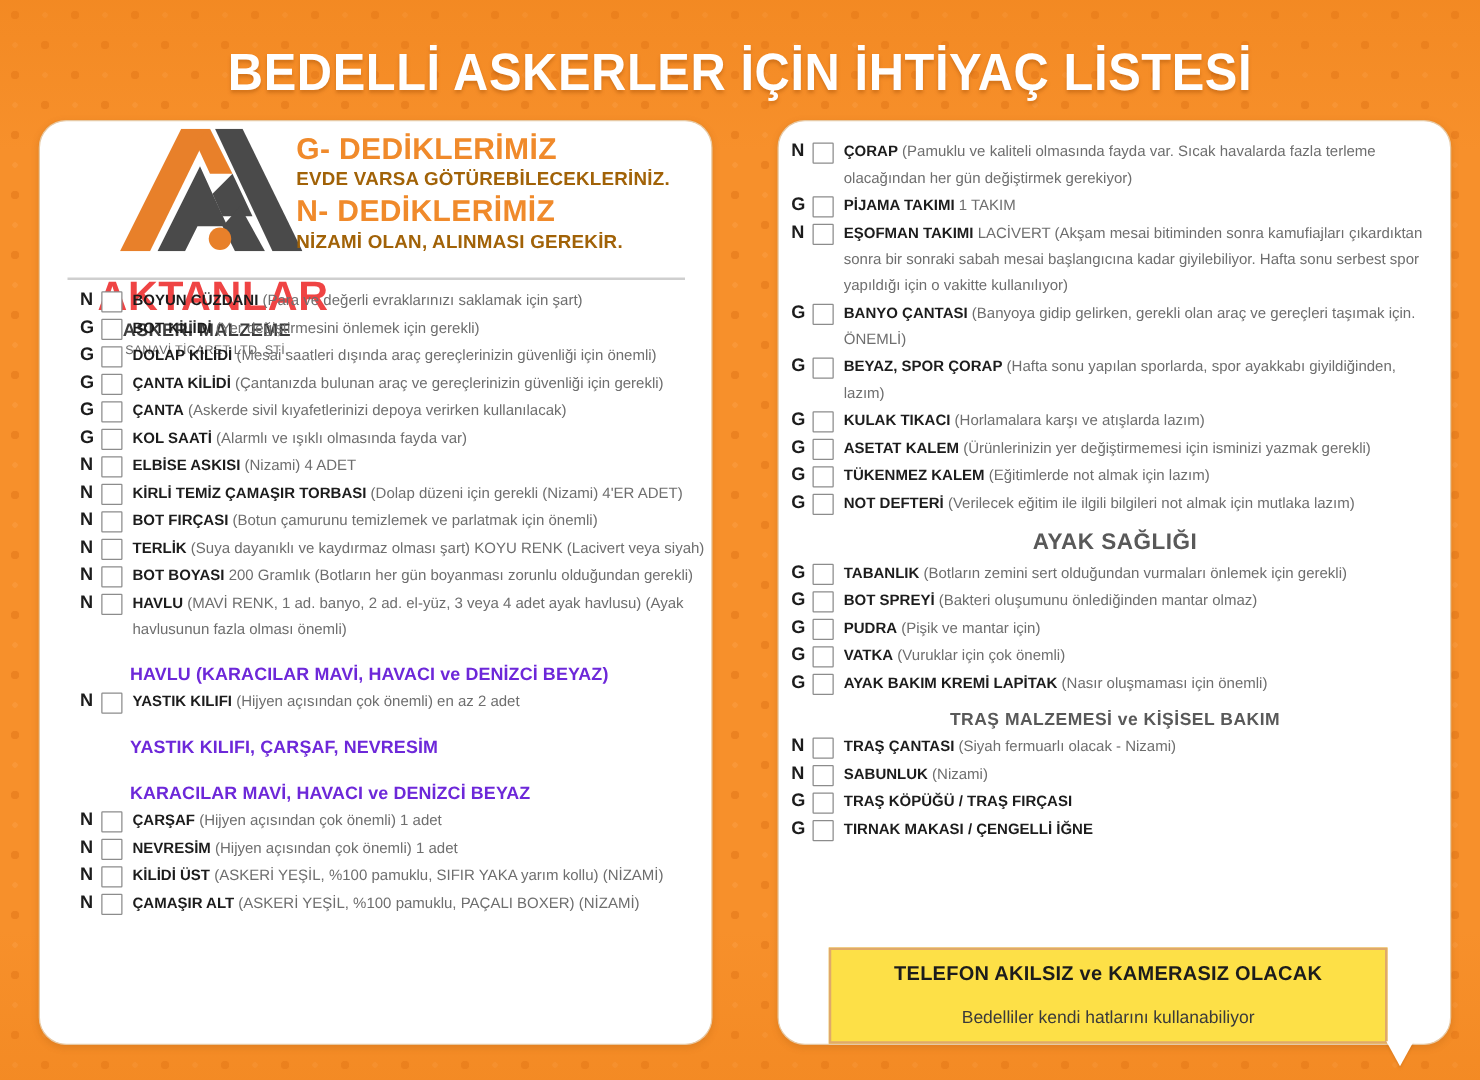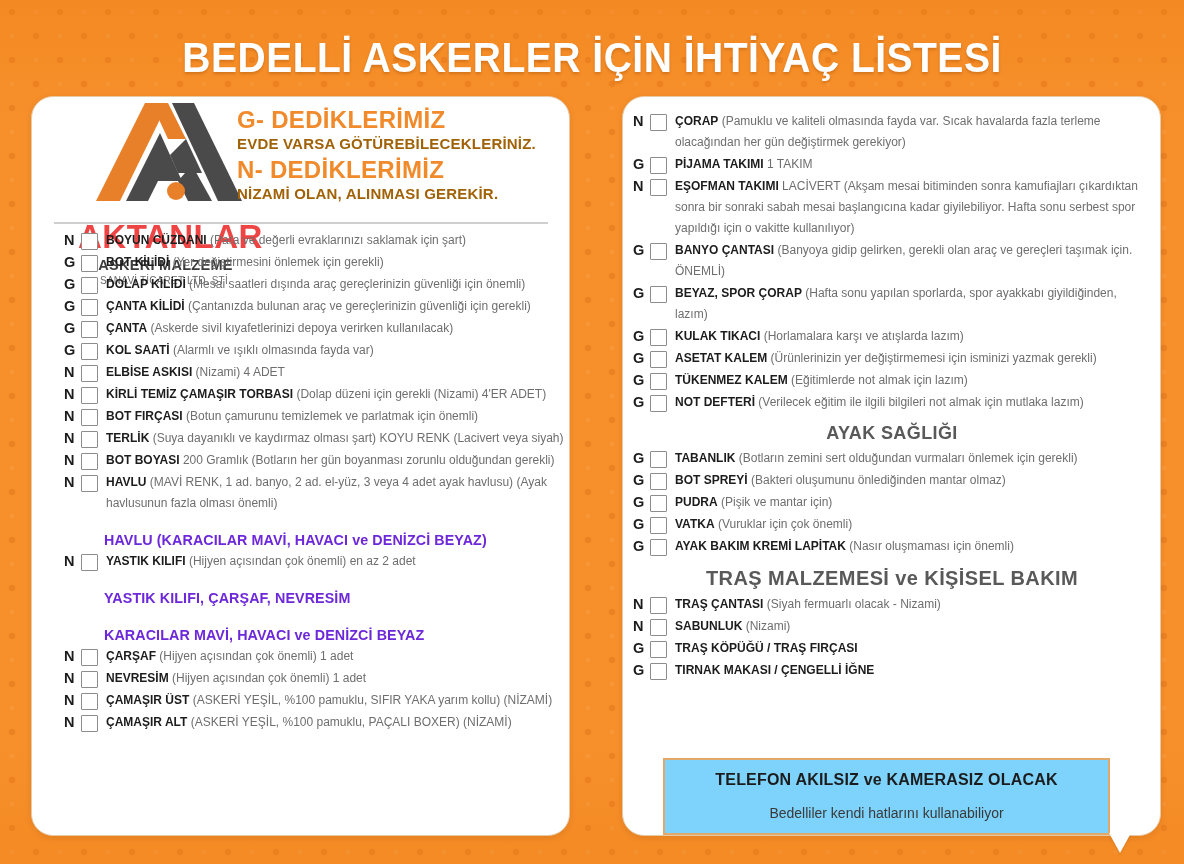--- a/index.html
+++ b/index.html
@@ -98,25 +98,25 @@
 
   .hl{
     color:#6d28d9;font-weight:bold;font-size:14.3px;line-height:21px;
     padding-left:40px;letter-spacing:.1px;margin-top:16px;
   }
 
   .section-title{
     text-align:center;color:#595959;font-weight:bold;
     font-size:18px;letter-spacing:.4px;margin:10px 0 4px 0;
   }
-  .section-title.small{font-size:20px;}
+  .section-title.small{font-size:14px;}
 
   #note-box{
     position:absolute;left:40px;top:661px;width:447px;
-    border:2px solid #E0A96A;background:#7dd3fc;
+    border:2px solid #E0A96A;background:#fde047;
     padding:11px 8px 12px 8px;text-align:center;box-sizing:border-box;
   }
   #note-main{color:#1C1C1C;font-weight:bold;font-size:16px;letter-spacing:.2px;}
   #note-sub{color:#3A3A3A;font-size:14px;margin-top:16px;}
 </style>
 </head>
 <body>
 
 <div id="bg-pattern"></div>
 <div id="bg-shade"></div>
@@ -230,21 +230,21 @@
         <span class="txt"><b>ÇARŞAF</b><span> (Hijyen açısından çok önemli) 1 adet</span></span>
       </div>
       <div class="row">
         <span class="tag">N</span>
         <span class="box"></span>
         <span class="txt"><b>NEVRESİM</b><span> (Hijyen açısından çok önemli) 1 adet</span></span>
       </div>
       <div class="row">
         <span class="tag">N</span>
         <span class="box"></span>
-        <span class="txt"><b>ÇAMAŞIR ÜST</b><span> (ASKERİ YEŞİL, %100 pamuklu, SIFIR YAKA yarım kollu) (NİZAMİ)</span></span>
+        <span class="txt"><b>KİLİDİ ÜST</b><span> (ASKERİ YEŞİL, %100 pamuklu, SIFIR YAKA yarım kollu) (NİZAMİ)</span></span>
       </div>
       <div class="row">
         <span class="tag">N</span>
         <span class="box"></span>
         <span class="txt"><b>ÇAMAŞIR ALT</b><span> (ASKERİ YEŞİL, %100 pamuklu, PAÇALI BOXER) (NİZAMİ)</span></span>
       </div>
     </div>
 </div>
 
 <div id="right-card" class="card">

